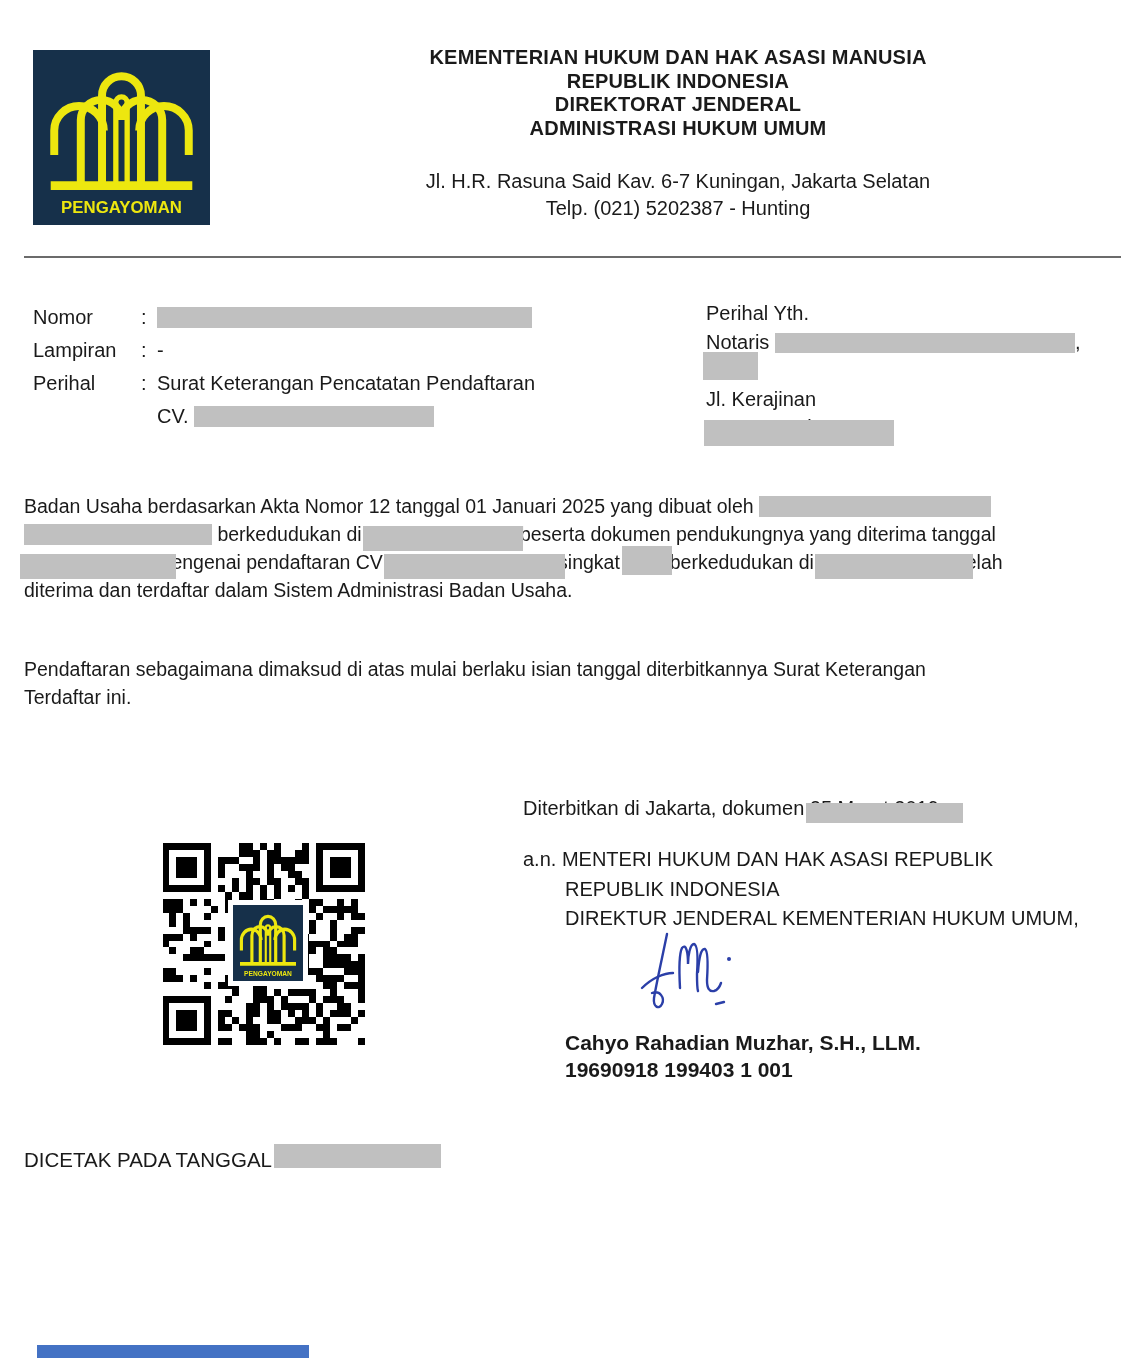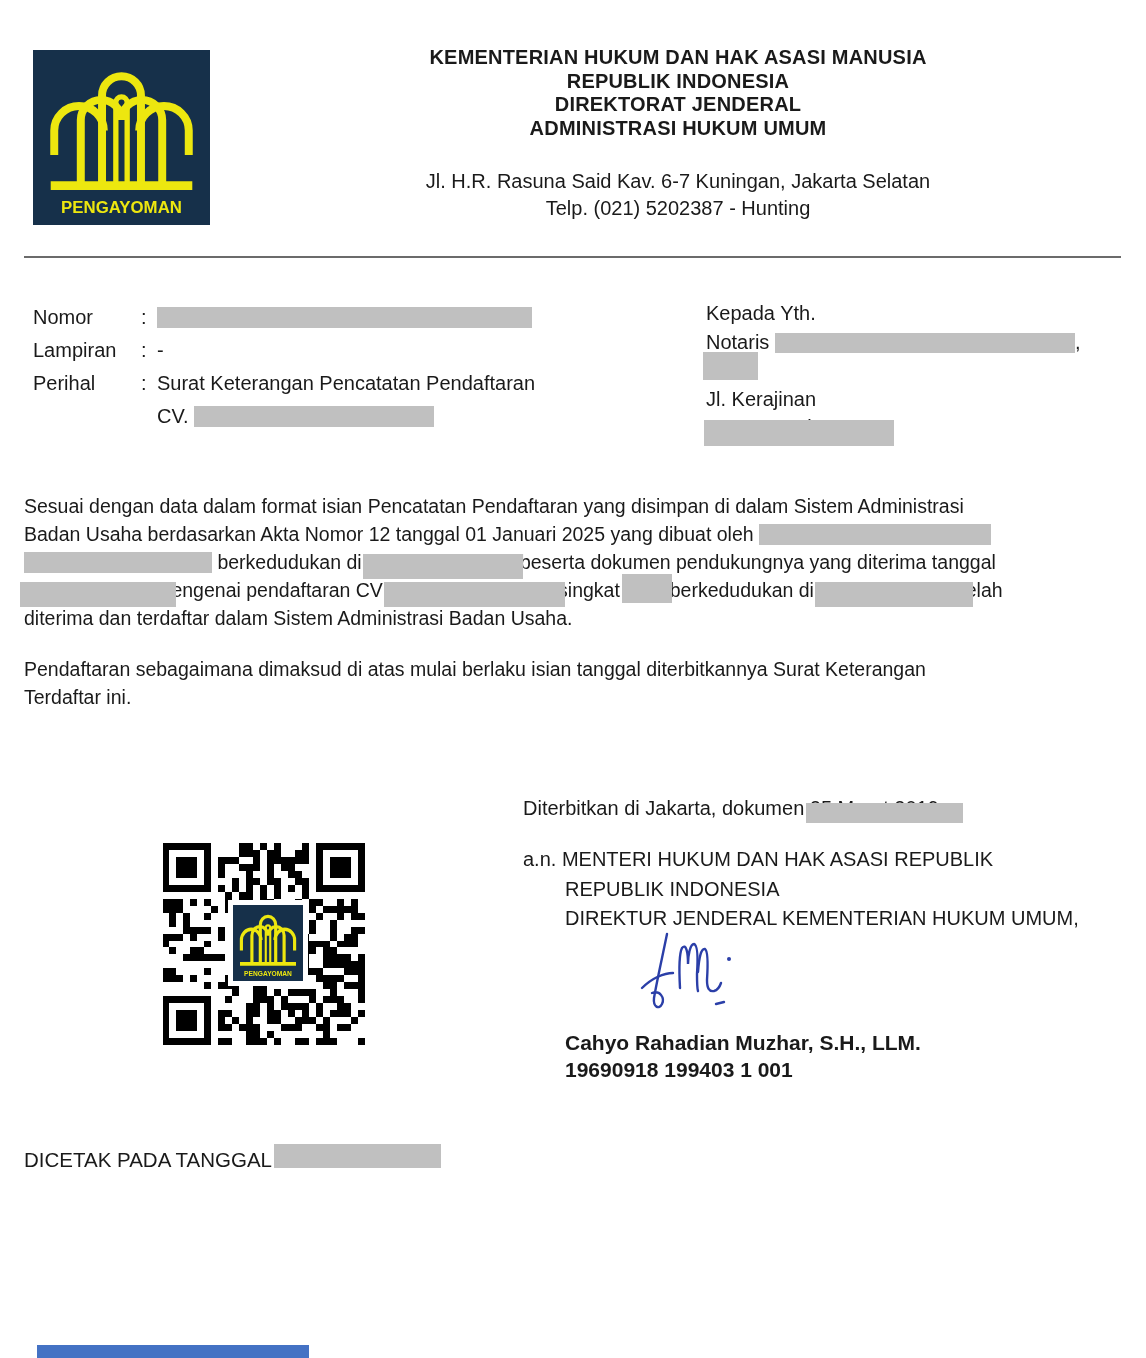--- a/index.html
+++ b/index.html
@@ -88,34 +88,33 @@
     <div>:</div>
     <div>Surat Keterangan Pencatatan Pendaftaran</div>
 
     <div></div>
       <div></div>
     <div><span>CV.</span>
       <span class="redact" style="width:240px;"></span></div>
   </div>
 
   <div class="recipient">
-    <div>Kepada Yth.</div>
+    <div>Perihal Yth.</div>
     <div><span>Notaris</span>
       <span class="redact" style="width:300px;height:20px;"></span><span>,</span></div>
     <div><span class="peek">
         <span>S.E.</span>
         <i class="rbar" style="top:-4px;bottom:5px;left:-3px;right:-14px;"></i></span></div>
     <div>Jl. Kerajinan</div>
     <div><span class="peek">
         <span>Kota Yogyakarta</span>
         <i class="rbar" style="top:7px;bottom:-4px;left:-2px;right:-42px;"></i></span></div>
   </div>
 
   <div class="para p1">
-    <div>Sesuai dengan data dalam format isian Pencatatan Pendaftaran yang disimpan di dalam Sistem Administrasi</div>
     <div><span>Badan Usaha berdasarkan Akta Nomor 12 tanggal 01 Januari 2025 yang dibuat oleh</span>
       <span class="redact" style="width:232px;"></span></div>
     <div><span class="redact" style="width:188px;"></span>
       <span>berkedudukan di</span>
       <span class="peek"><span>Kota Yogyakarta</span><i class="rbar" style="top:6px;bottom:-3px;left:-4px;right:-14px;"></i></span><span>, beserta dokumen pendukungnya yang diterima tanggal</span></div>
     <div><span class="peek"><span>25 Maret 2019</span><i class="rbar" style="top:6px;bottom:-3px;left:-4px;right:-26px;"></i></span>
       <span>mengenai pendaftaran CV</span>
       <span class="peek"><span>TEST COBA AJA</span><i class="rbar" style="top:6px;bottom:-3px;left:-4px;right:-28px;"></i></span>
       <span>disingkat</span>
       <span class="peek"><span>TCA</span><i class="rbar" style="top:-2px;bottom:1px;left:-3px;right:-8px;"></i></span>

